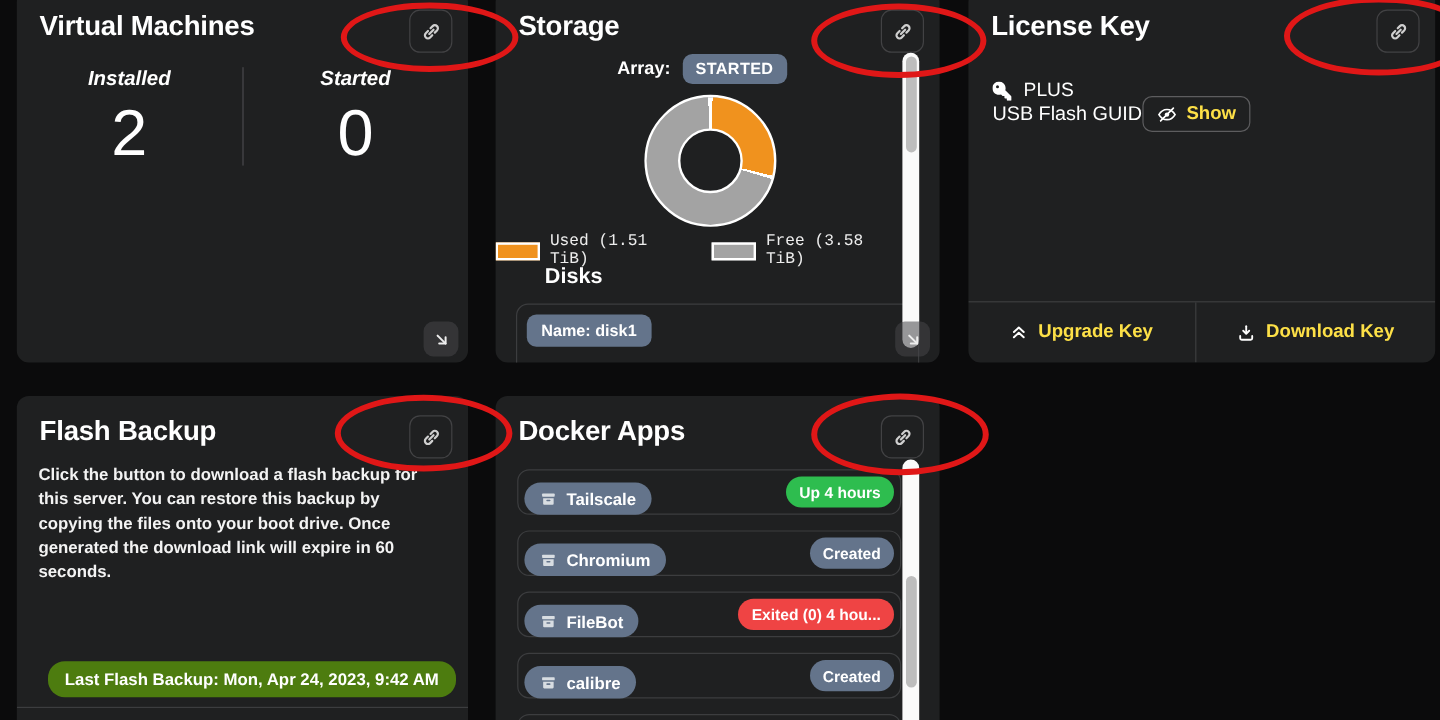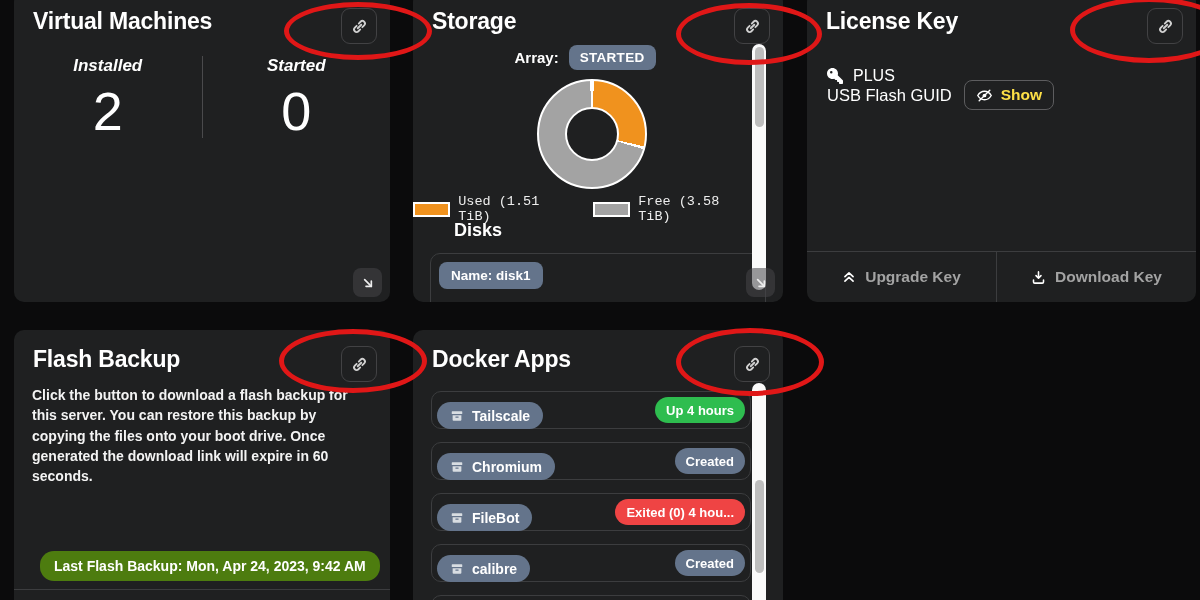--- a/index.html
+++ b/index.html
@@ -50,24 +50,24 @@
 
   .scrollbar { position: absolute; width: 14px; background: #fafafa; border-radius: 7px; z-index: 2; }
   #storage-scrollbar { right: 17px; top: 52px; height: 246px; }
   #docker-scrollbar { right: 17px; top: 53px; height: 232px; }
   .scroll-thumb { position: absolute; left: 2.5px; width: 9px; background: #bdbdbd; border-radius: 5px; }
   #storage-thumb { top: 3px; height: 80px; }
   #docker-thumb { top: 97px; height: 93px; }
 
   
   .license-tier { position: absolute; left: 20px; top: 60px; display: flex; align-items: center; gap: 10px; font-size: 16px; margin-top: 15px; }
-  .guid-row { position: absolute; left: 20px; top: 88px; display: flex; align-items: center; gap: 12px; font-size: 16.5px; }
+  .guid-row { position: absolute; left: 20px; top: 88px; display: flex; align-items: center; font-size: 16.5px; }
   .show-btn { display: flex; align-items: center; gap: 8px; border: 1.5px solid #5d5d5f; border-radius: 8px; padding: 5px 11px; font-size: 15.5px; font-weight: 600; background: transparent; color: #fde047; cursor: pointer; }
   .license-footer { position: absolute; left: 0; right: 0; bottom: 0; height: 51px; border-top: 1px solid #3c3d3f; display: flex; }
-  .footer-btn { display: flex; align-items: center; justify-content: center; gap: 9px; font-size: 15.5px; font-weight: 700; background: transparent; border: none; color: #a3a3a3; cursor: pointer; }
+  .footer-btn { display: flex; align-items: center; justify-content: center; gap: 9px; font-size: 15.5px; font-weight: 700; background: transparent; border: none; color: #fde047; cursor: pointer; }
   .footer-btn.first { flex: 0 0 189px; }
   .footer-btn.second { flex: 1; border-left: 1px solid #3c3d3f; }
 
   
   .flash-desc { position: absolute; left: 18px; top: 55px; width: 336px; font-size: 14px; font-weight: 600; line-height: 1.45; color: #f3f3f3; }
   .flash-badge { position: absolute; left: 26px; top: 221px; background: #4d7c0f; border-radius: 14px; padding: 7px 14px; font-size: 14px; font-weight: 700; }
   .flash-footer-line { position: absolute; left: 0; right: 0; top: 259px; border-top: 1px solid #3c3d3f; height: 0; }
 
   
   .docker-rows { position: absolute; left: 18px; top: 61px; width: 320px; }

